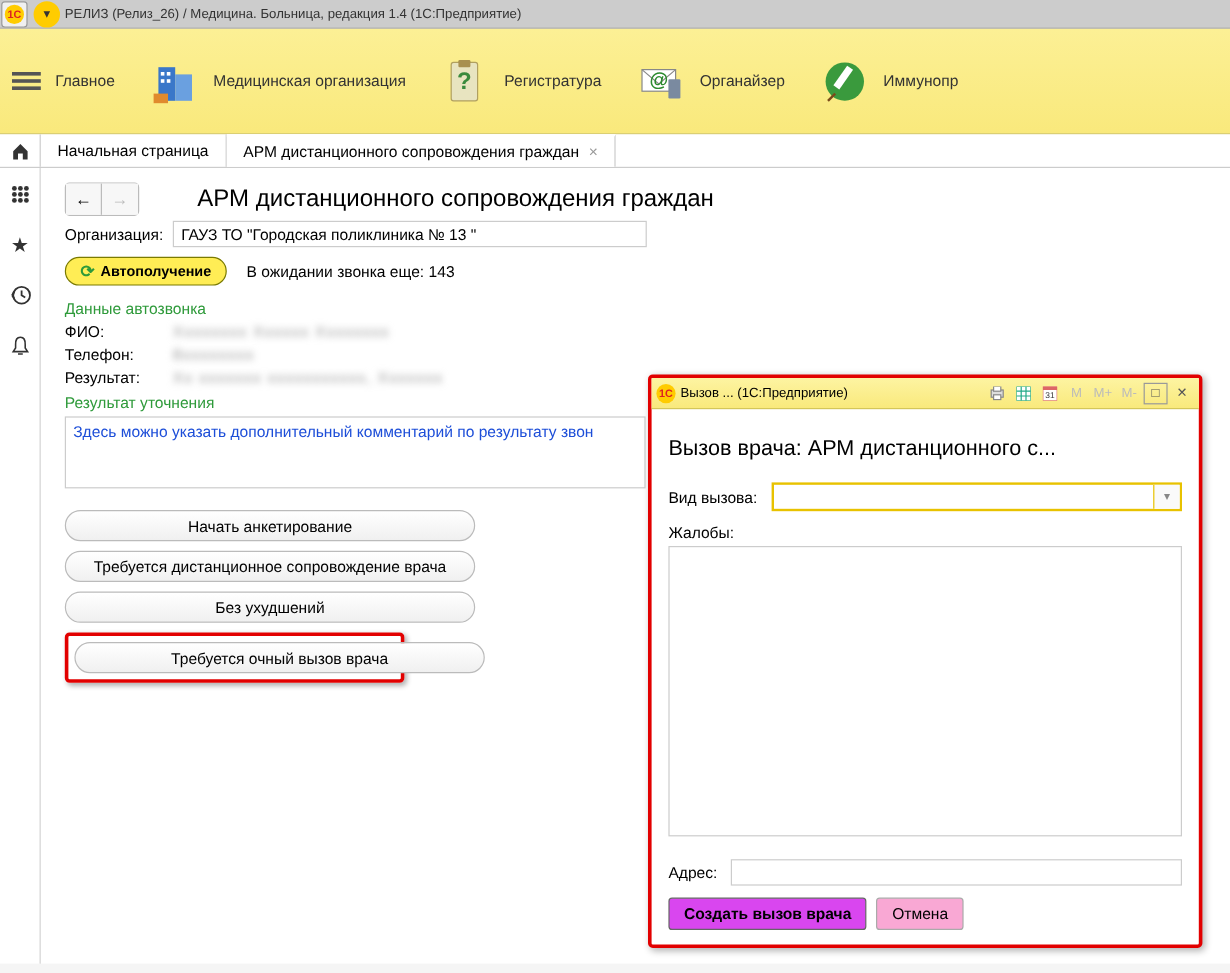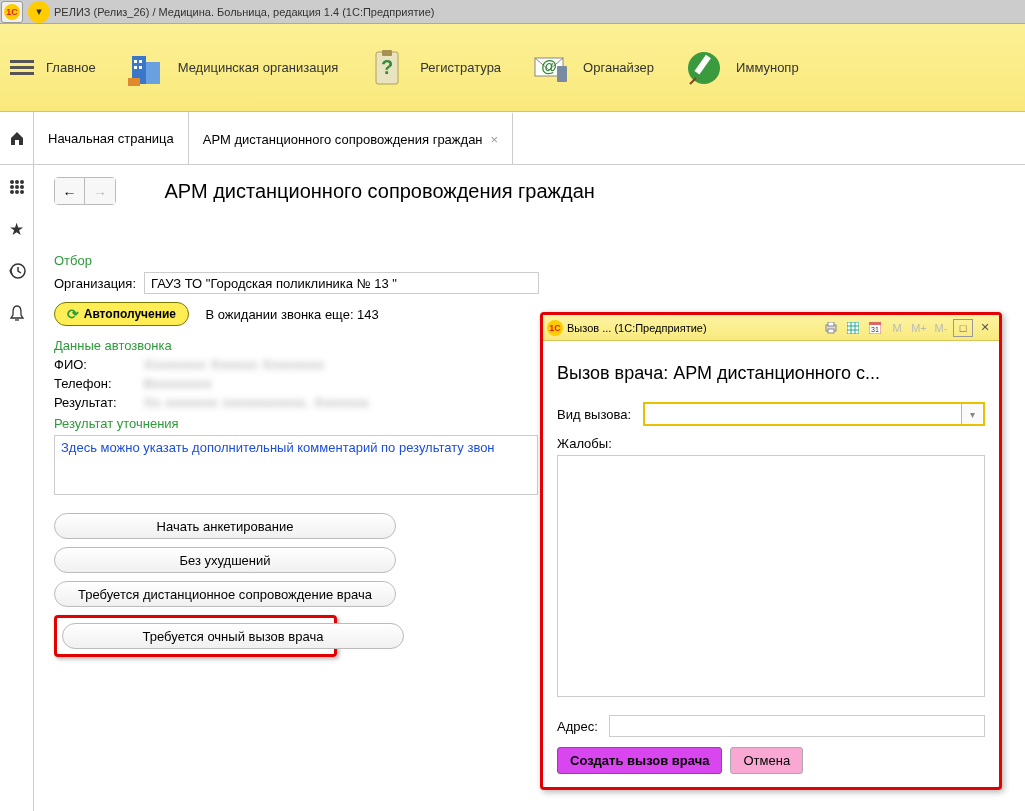--- a/index.html
+++ b/index.html
@@ -5,21 +5,21 @@
   * { box-sizing: border-box; font-family: Arial, sans-serif; }
   body { margin: 0; background: #f5f5f5; width: 1025px; height: 811px; overflow: hidden; position: relative; }
   .titlebar { height: 24px; background: #cccccc; display: flex; align-items: center; font-size: 11px; color: #333; border-bottom: 1px solid #aaa; }
   .title-nav-btn { width: 22px; height: 22px; background: #f0f0f0; border: 1px solid #999; border-radius: 3px; margin: 0 1px; display:flex; align-items:center; justify-content:center; font-size:11px;}
   .title-dropdown { width: 22px; height: 22px; background: #ffcc00; border-radius: 50%; margin: 0 4px; display:flex; align-items:center; justify-content:center;}
   .menubar { height: 88px; background: linear-gradient(#fcf095, #f9e97c); display: flex; align-items: center; border-bottom: 1px solid #d4c659; }
   .menu-item { display: flex; align-items: center; margin-right: 28px; font-size: 13px; color: #333; }
   .menu-icon { width: 44px; height: 44px; margin-right: 10px; display:flex; align-items:center; justify-content:center;}
   .hamburger { width: 24px; margin: 0 12px 0 10px;}
   .hamburger div { height: 3px; background: #555; margin: 3px 0; }
-  .tabbar { height: 53px; background: #fff; border-bottom: 1px solid #ccc; display: flex; align-items: stretch; }
+  .tabbar { height: 28px; background: #fff; border-bottom: 1px solid #ccc; display: flex; align-items: stretch; }
   .home-icon-cell { width: 34px; display:flex; align-items:center; justify-content:center; border-right:1px solid #ccc;}
   .tab { padding: 0 14px; display: flex; align-items: center; font-size: 13px; border-right: 1px solid #ccc; }
   .tab.active { background: #fff; border-top: 2px solid #fff; }
   .tab-close { margin-left: 8px; color: #999; font-size: 13px;}
   .workspace { display: flex; height: calc(100% - 24px - 88px - 36px); }
   .sidebar { width: 34px; background: #fff; border-right: 1px solid #ccc; display:flex; flex-direction:column; align-items:center; padding-top:12px;}
   .sidebar-icon { width:20px; height:20px; margin-bottom:22px; color:#333; display:flex; align-items:center; justify-content:center; font-size:17px;}
   .content { flex:1; padding: 12px 0 0 20px; background:#fff; }
   .nav-btns { display:inline-flex; border:1px solid #bbb; border-radius:4px; }
   .nav-btn { width:30px; height:26px; display:flex; align-items:center; justify-content:center; background:#f7f7f7; border:none; font-size:14px;}
@@ -169,21 +169,20 @@
 
   <div class="content">
     <div>
       <span class="nav-btns">
         <button class="nav-btn">←</button>
         <button class="nav-btn" style="color:#bbb">→</button>
       </span>
       <span class="page-title">АРМ дистанционного сопровождения граждан</span>
     </div>
 
-    <div class="section-label-green" style="margin-top:48px">Отбор</div>
     <div class="form-row">
       <label>Организация:</label>
       <input class="text-input" value="ГАУЗ ТО &quot;Городская поликлиника № 13 &quot;" style="">
     </div>
 
     <div style="margin-top:8px;">
       <span class="autopoll-btn">
         <span class="refresh">⟳</span>
         <span>Автополучение</span>
       </span>
@@ -202,22 +201,22 @@
     <div class="form-row">
       <label>Результат:</label>
       <span class="blurred">Xx xxxxxxx xxxxxxxxxxx, Xxxxxxx</span>
     </div>
 
     <div class="section-label-green" style="margin-top:6px">Результат уточнения</div>
     <div class="result-hint">Здесь можно указать дополнительный комментарий по результату звон</div>
 
     <div style="height:18px"></div>
     <button class="action-btn">Начать анкетирование</button>
+    <button class="action-btn">Требуется дистанционное сопровождение врача</button>
     <button class="action-btn">Без ухудшений</button>
-    <button class="action-btn">Требуется дистанционное сопровождение врача</button>
     <div class="highlight-frame">
       <button class="action-btn" style="margin-bottom:0">Требуется очный вызов врача</button>
     </div>
     <div style="height:8px"></div>
   </div>
 </div>
 
 <div class="popup-frame">
   <div class="popup-titlebar">
     <span class="logo-circ">1C</span>

